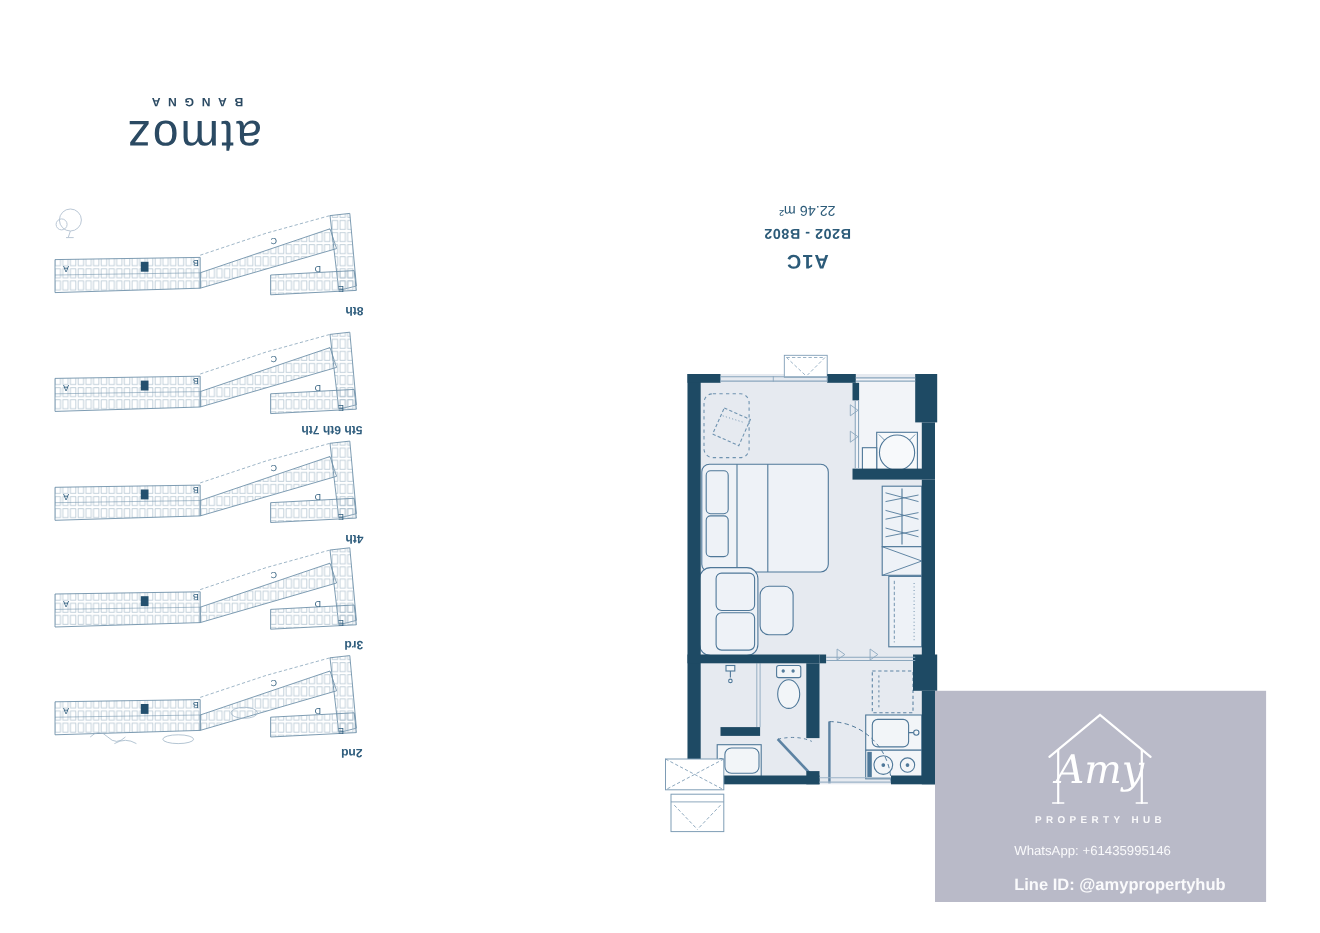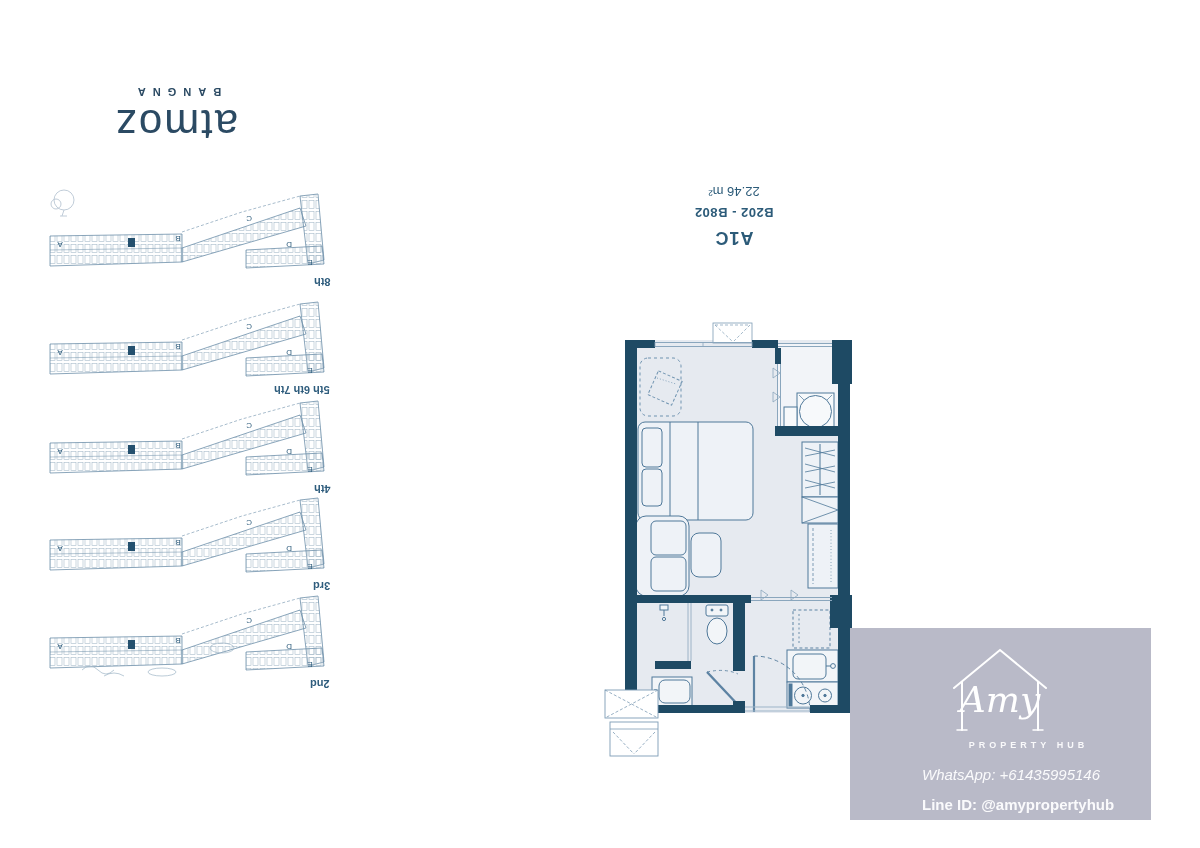--- a/index.html
+++ b/index.html
@@ -21,22 +21,22 @@
 
   
   .plate{position:absolute;left:42px;width:292px;height:102px;}
   .plate-label{position:absolute;right:4px;bottom:2px;font-size:11px;font-weight:600;
                color:#2f5d7d;transform:rotate(180deg);white-space:nowrap;}
 
   
   .watermark{position:absolute;left:850px;top:628px;width:301px;height:192px;
              background:#b9bac8;color:#fdfdfe;z-index:5;}
   .wm-sub{position:absolute;top:112px;left:0;width:100%;text-align:center;
-          font-size:9px;font-weight:700;letter-spacing:4px;opacity:.95;margin-left:28px;}
-  .wm-line1{position:absolute;left:72px;top:138px;font-size:15px;font-weight:400;opacity:.97;font-style:italic;}
+          font-size:9px;font-weight:700;letter-spacing:4px;opacity:.95;}
+  .wm-line1{position:absolute;left:72px;top:138px;font-size:12px;font-weight:400;opacity:.97;}
   .wm-line2{position:absolute;left:72px;top:168px;font-size:15px;font-weight:700;opacity:.97;}
   .wm-house{position:absolute;left:90px;top:10px;}
   svg{display:block;}
 </style>
 </head>
 <body>
 
 <div class="page">
 
   <div class="brand">

